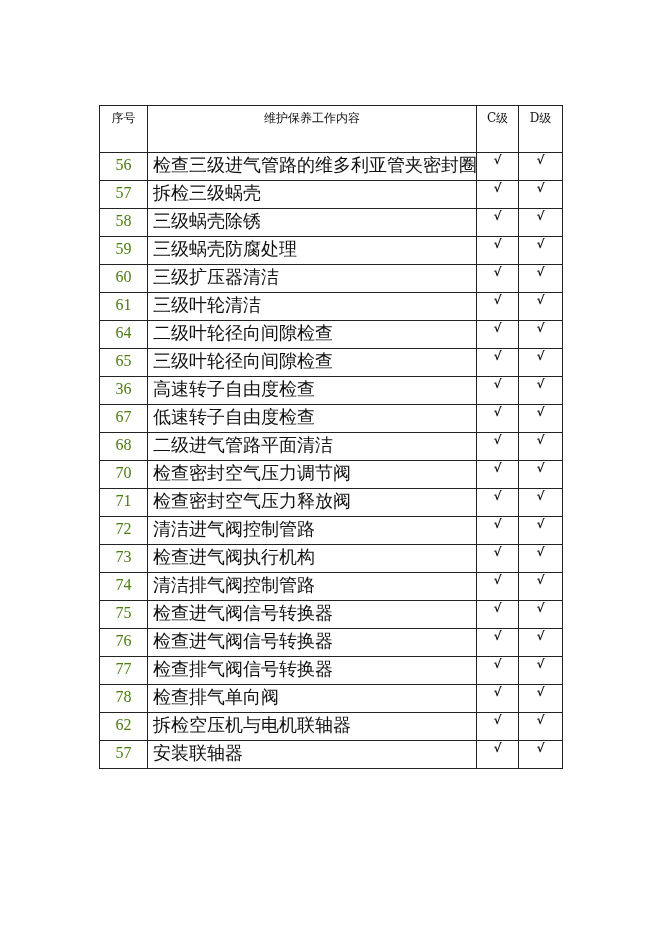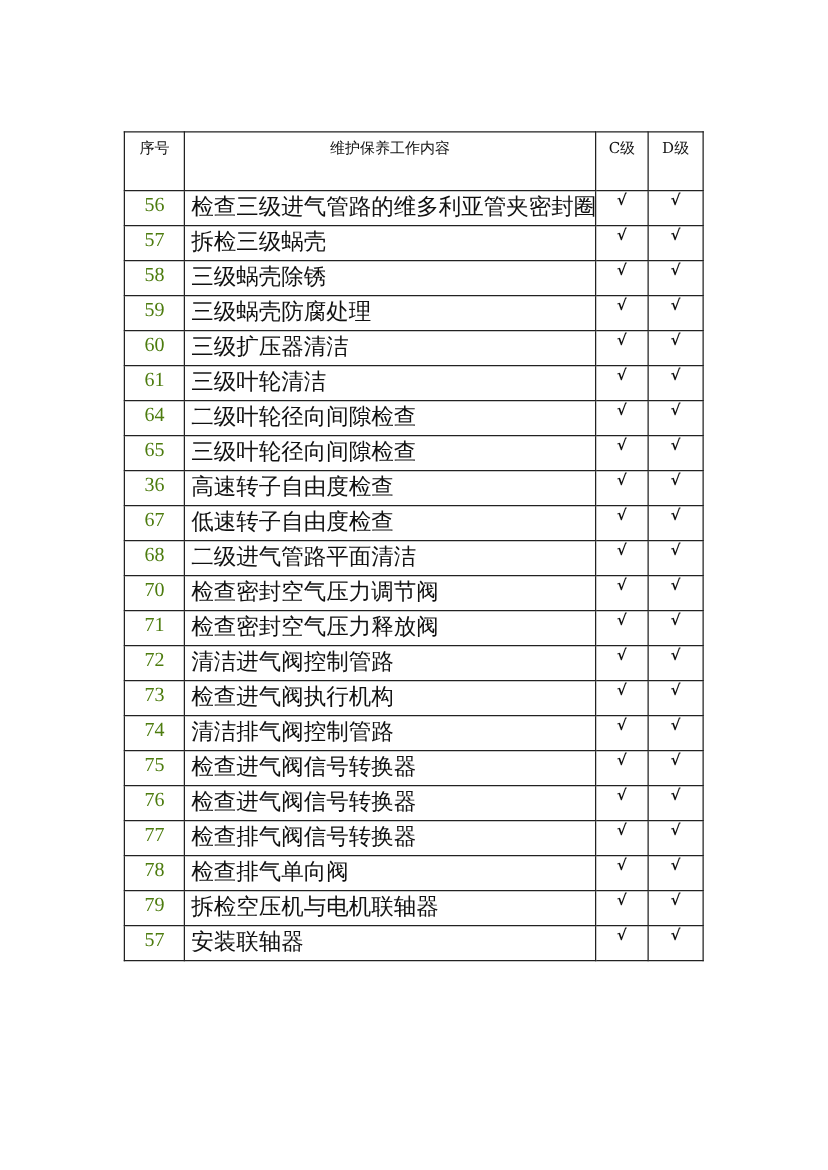--- a/index.html
+++ b/index.html
@@ -187,21 +187,21 @@
         <td class="check">√</td>
         <td class="check">√</td>
       </tr>
       <tr>
         <td class="num">78</td>
         <td class="content">检查排气单向阀</td>
         <td class="check">√</td>
         <td class="check">√</td>
       </tr>
       <tr>
-        <td class="num">79</td>
+        <td class="num">62</td>
         <td class="content">拆检空压机与电机联轴器</td>
         <td class="check">√</td>
         <td class="check">√</td>
       </tr>
       <tr>
         <td class="num">57</td>
         <td class="content">安装联轴器</td>
         <td class="check">√</td>
         <td class="check">√</td>
       </tr>

